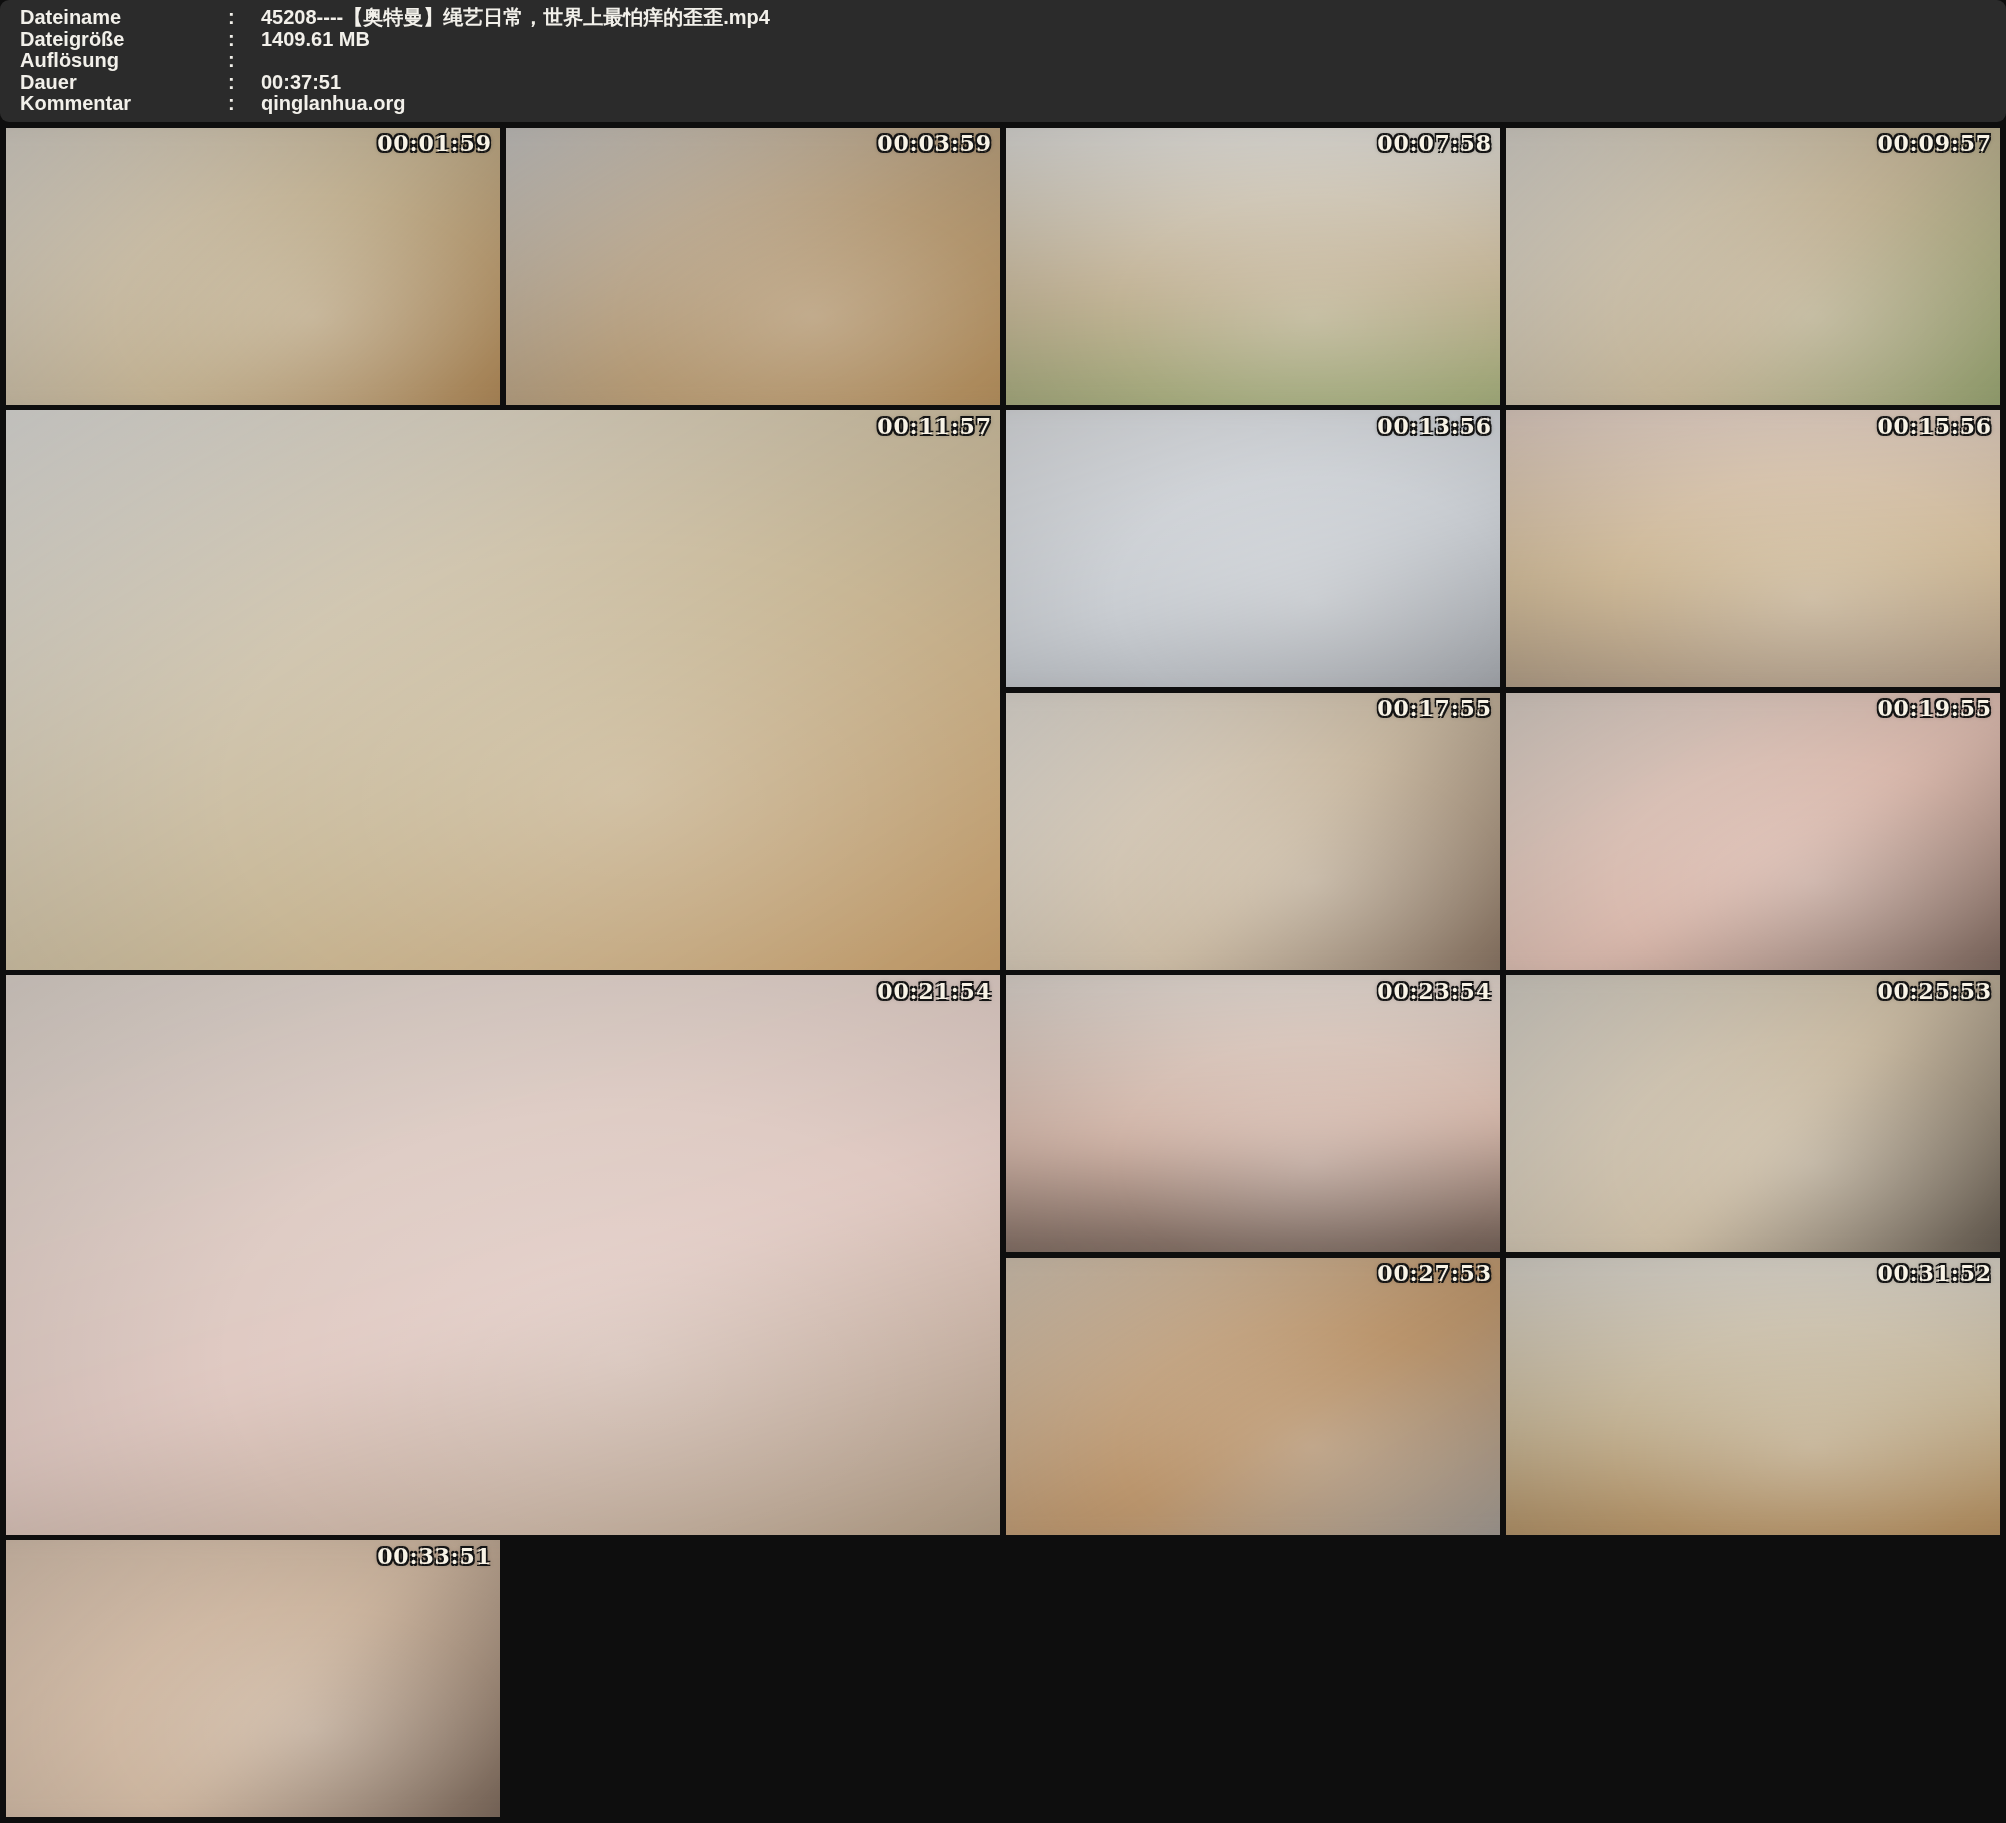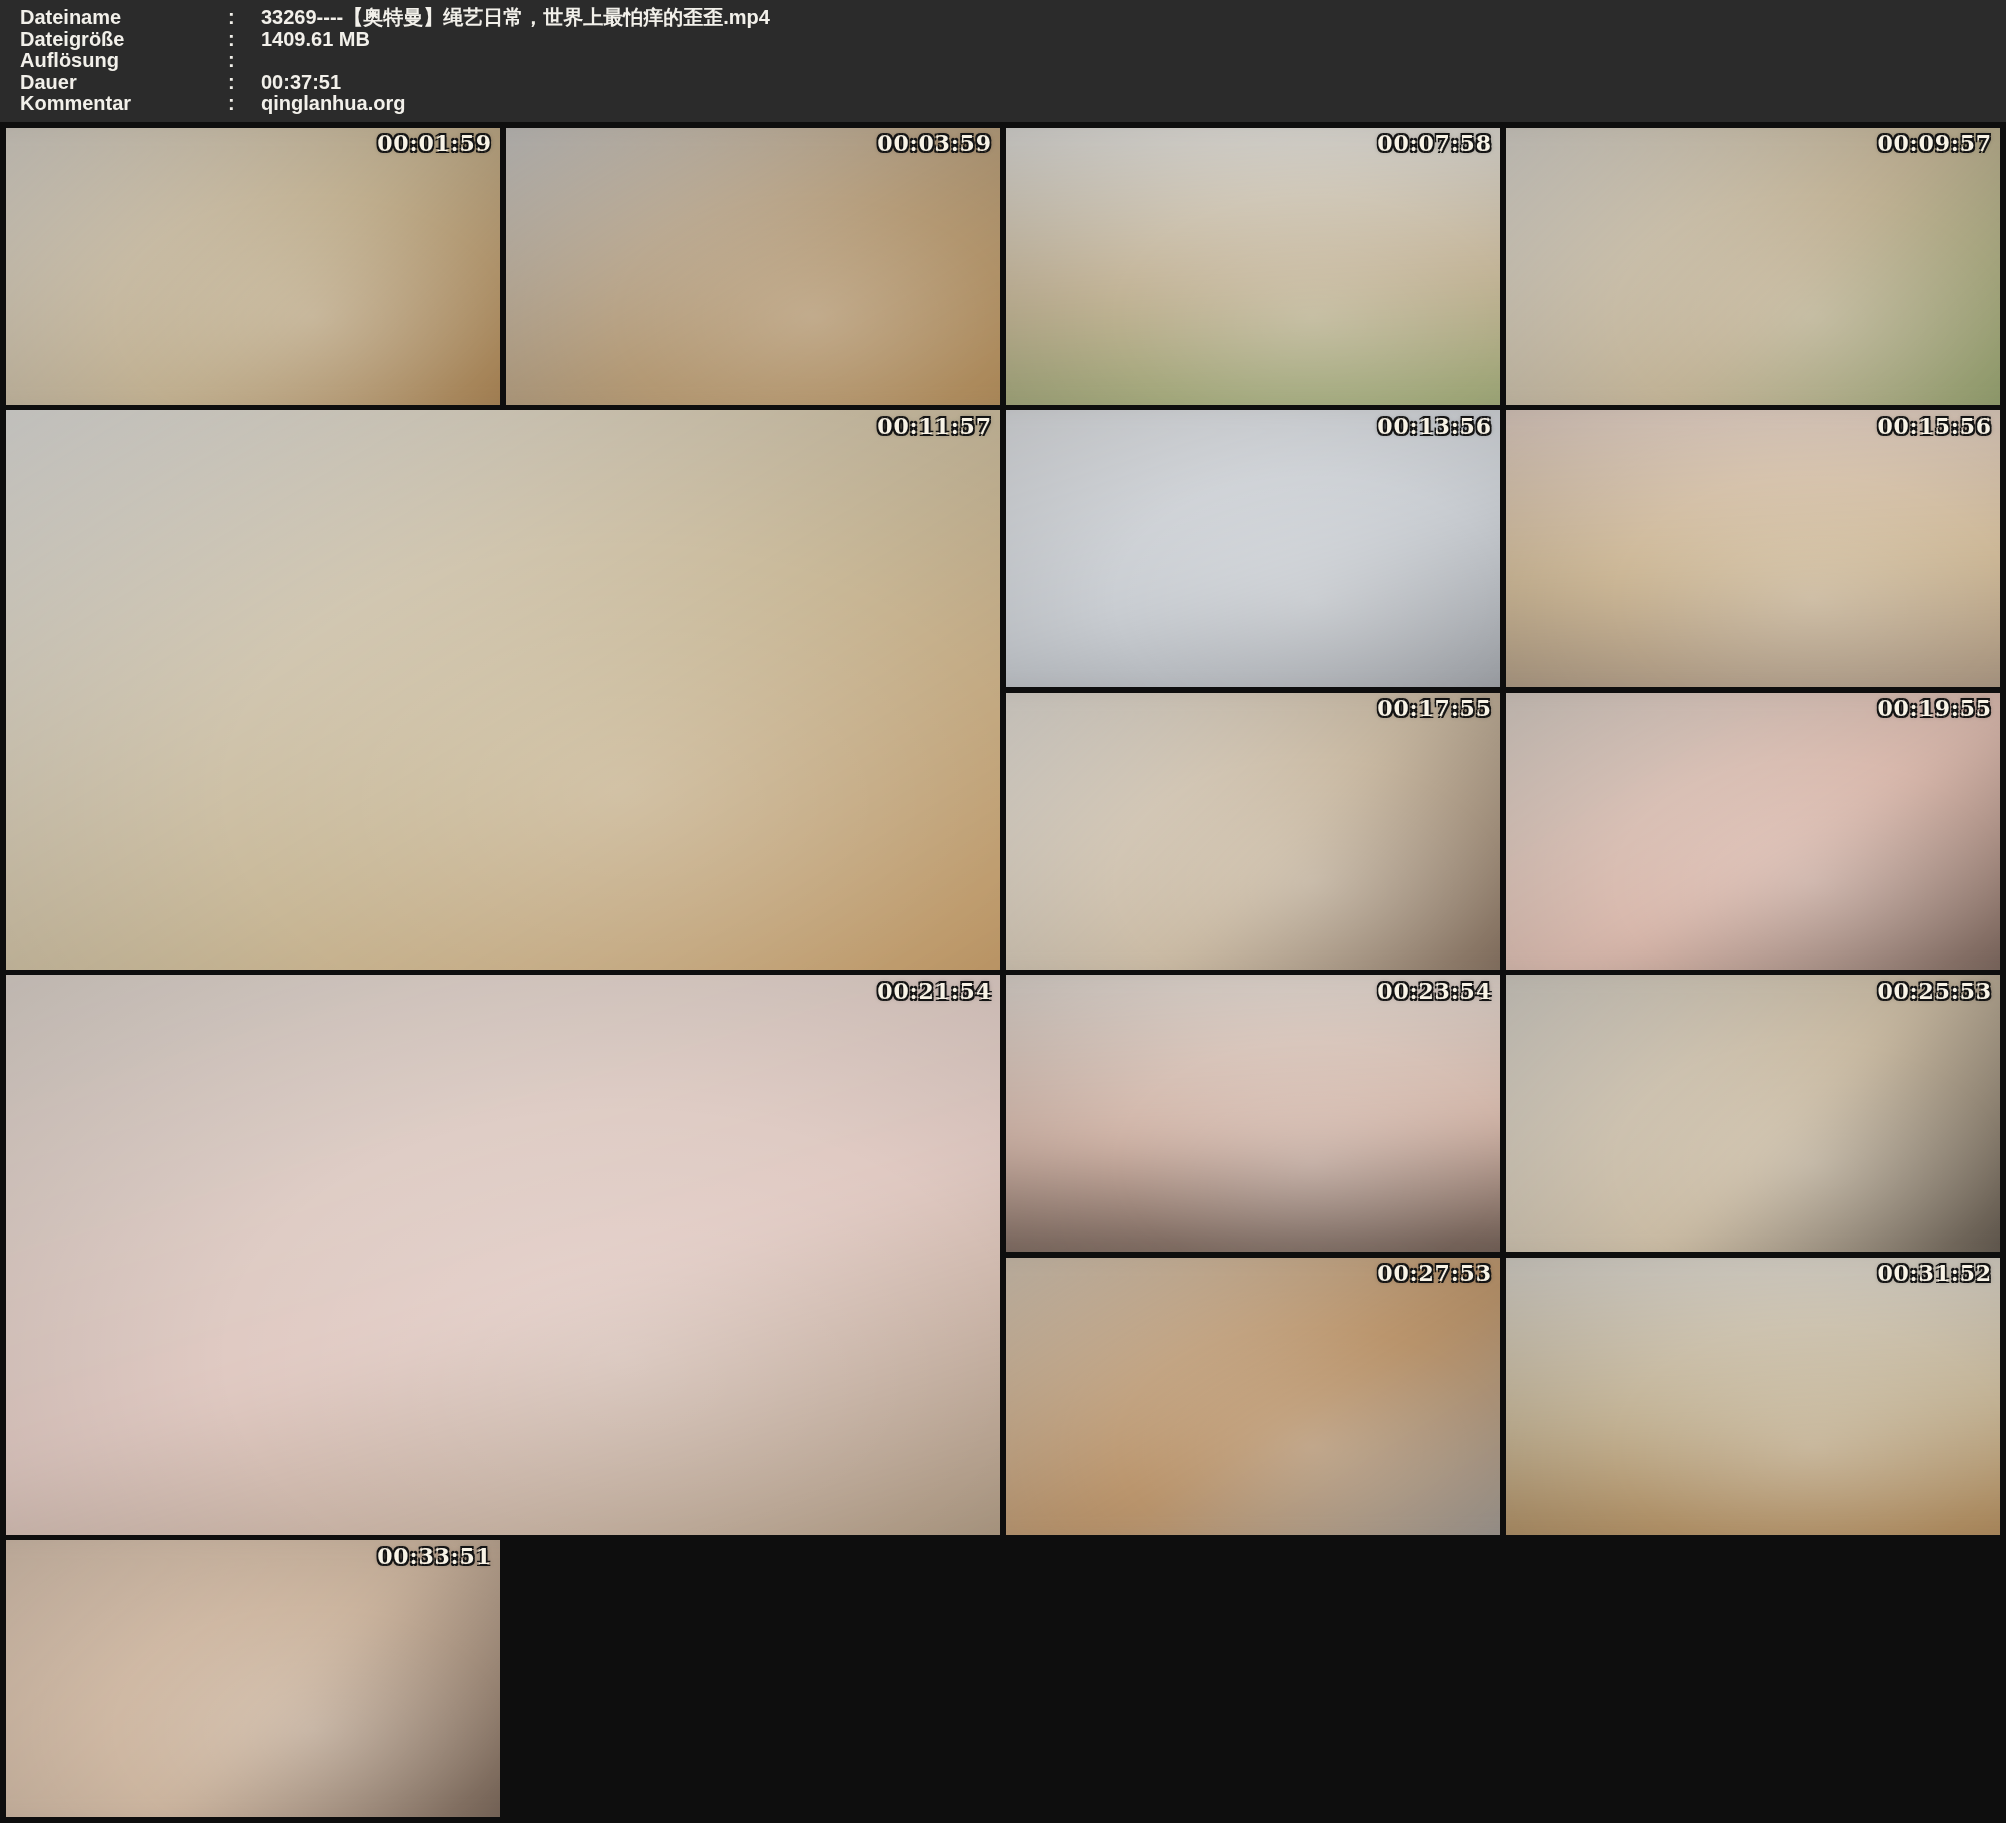--- a/index.html
+++ b/index.html
@@ -13,20 +13,21 @@
     position: relative;
     font-family: "Liberation Sans", sans-serif;
   }
   
   .header {
     box-sizing: border-box;
     width: 2006px;
     height: 122px;
     background: #2b2b2b;
     padding: 7.4px 0 0 20px;
+    border-radius: 9px;
   }
   .meta-row {
     display: flex;
     align-items: baseline;
     height: 21.5px;
     line-height: 21.5px;
     font-size: 20px;
     font-weight: bold;
     color: #f2f0ea;
     white-space: nowrap;
@@ -86,21 +87,21 @@
        0 0 5px rgba(0,0,0,0.55);
   }
 </style>
 </head>
 <body>
 
 <div class="header">
   <div class="meta-row">
     <span class="meta-label">Dateiname</span>
     <span class="meta-sep">:</span>
-    <span class="meta-value">33269----【奥特曼】绳艺日常，世界上最怕痒的歪歪.mp4</span>
+    <span class="meta-value">45208----【奥特曼】绳艺日常，世界上最怕痒的歪歪.mp4</span>
   </div>
   <div class="meta-row">
     <span class="meta-label">Dateigröße</span>
     <span class="meta-sep">:</span>
     <span class="meta-value">1409.61 MB</span>
   </div>
   <div class="meta-row">
     <span class="meta-label">Auflösung</span>
     <span class="meta-sep">:</span>
   </div>

